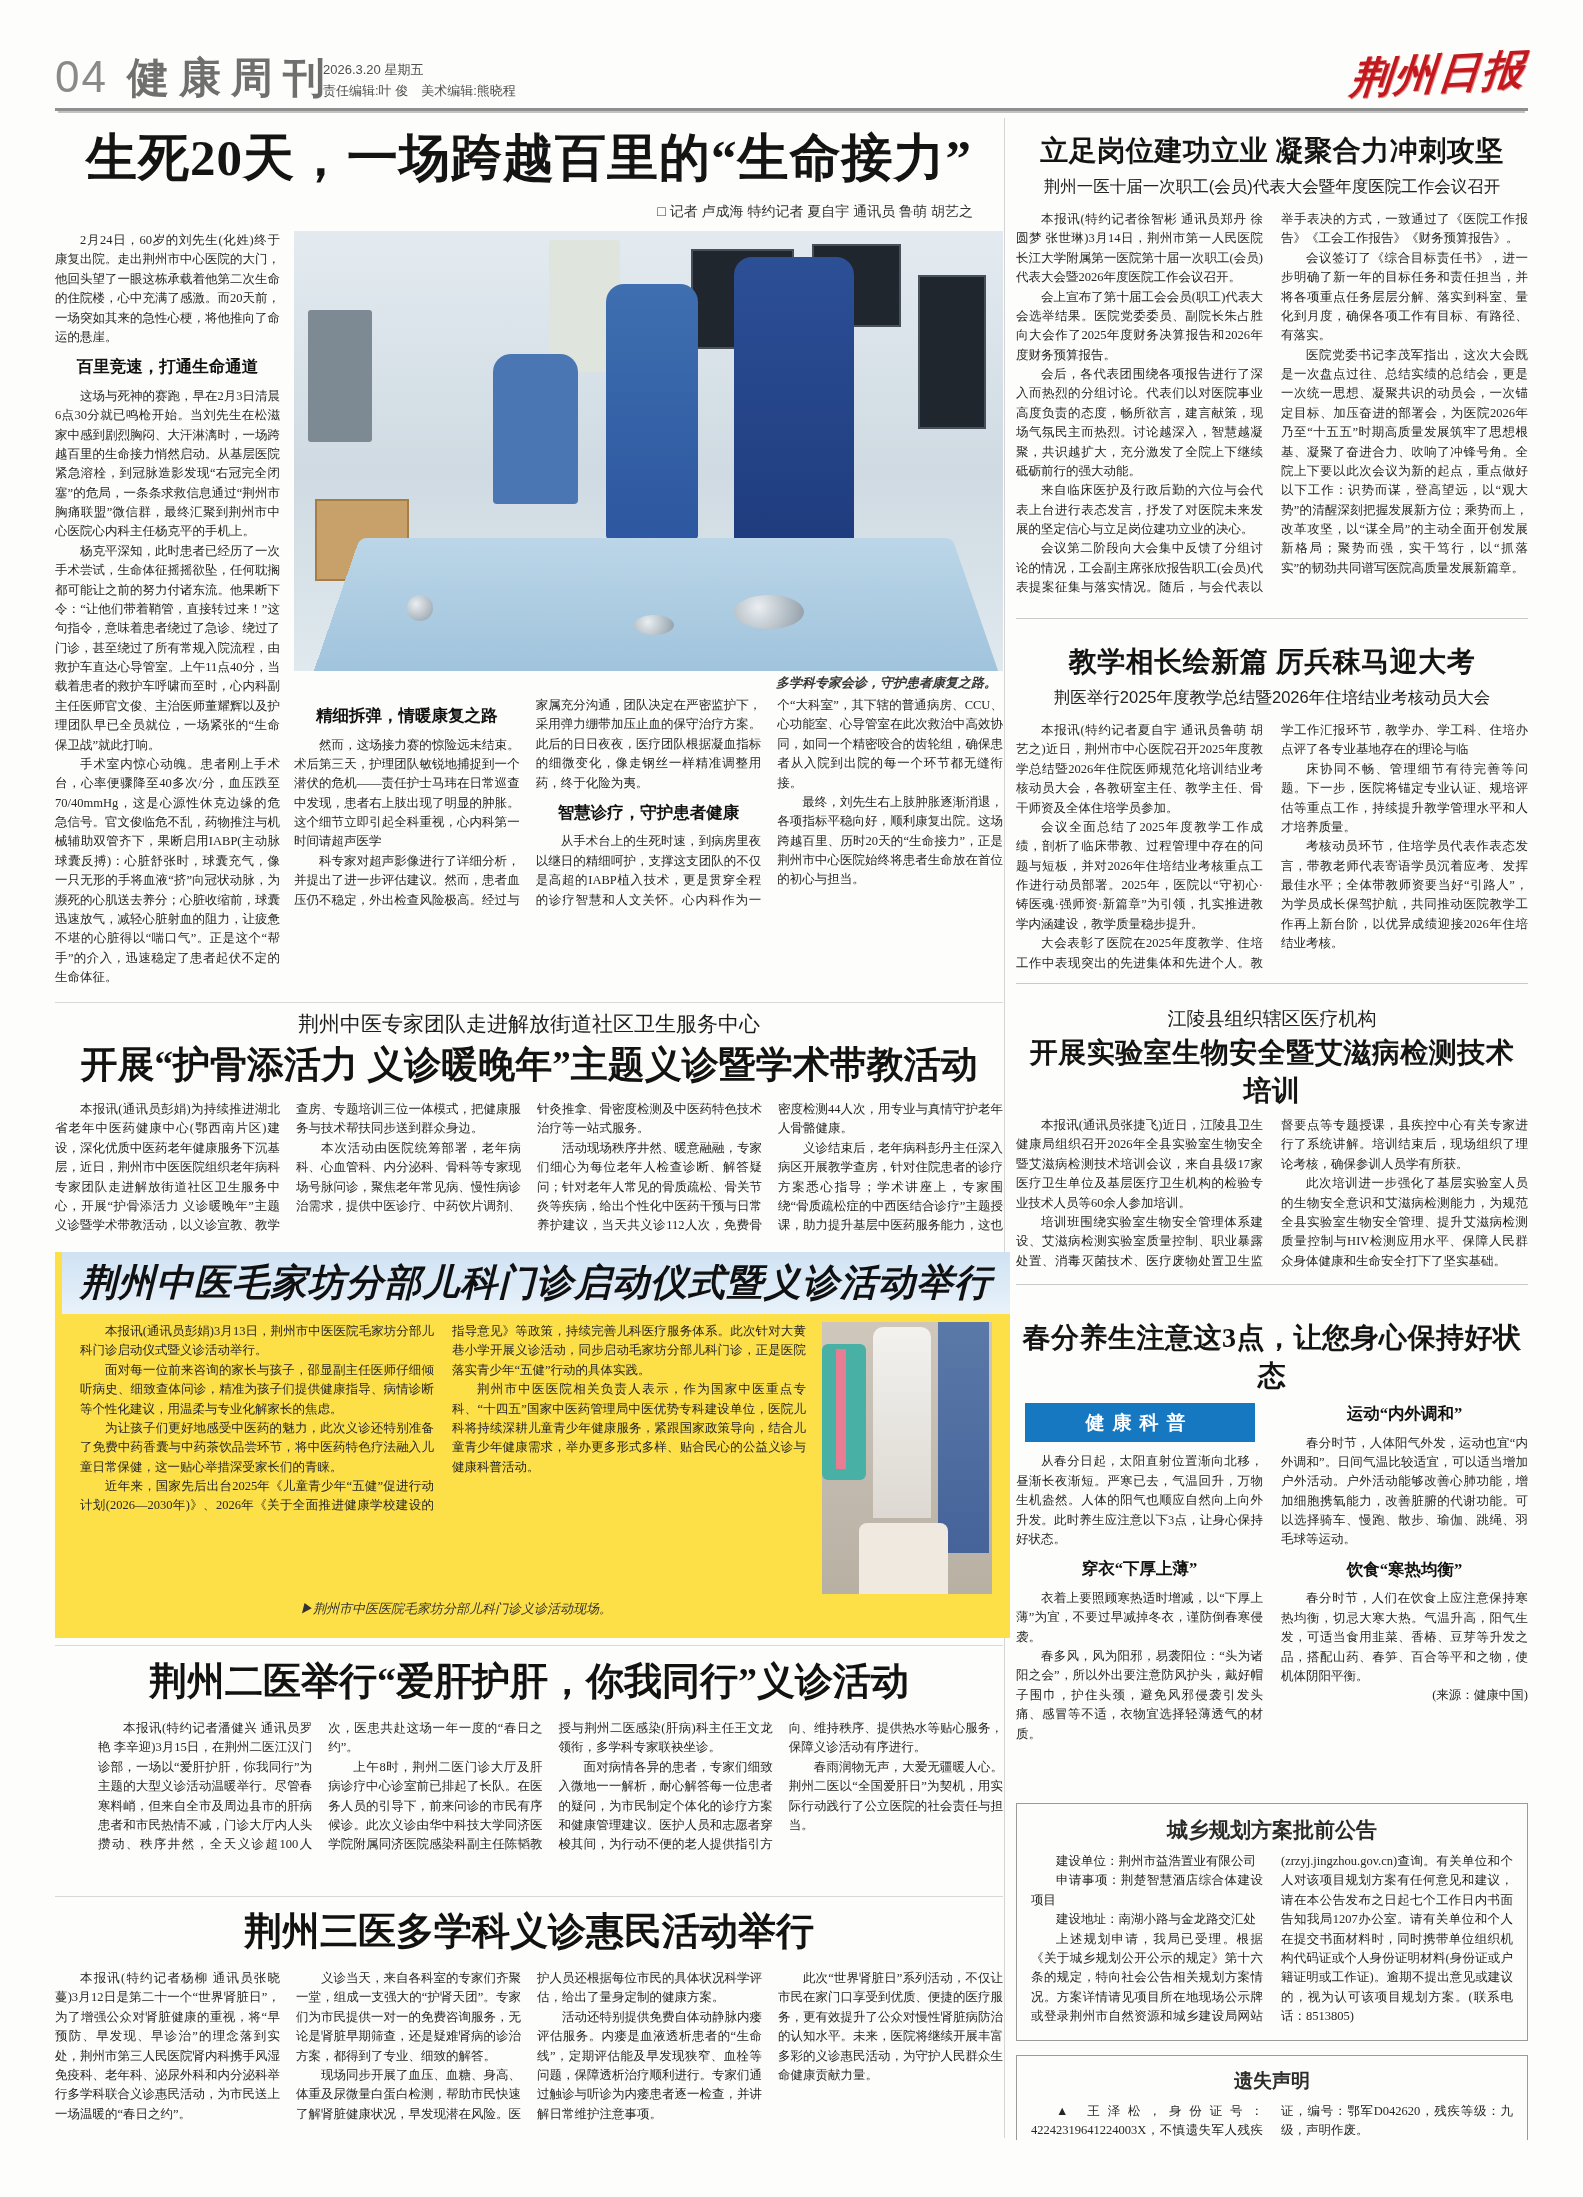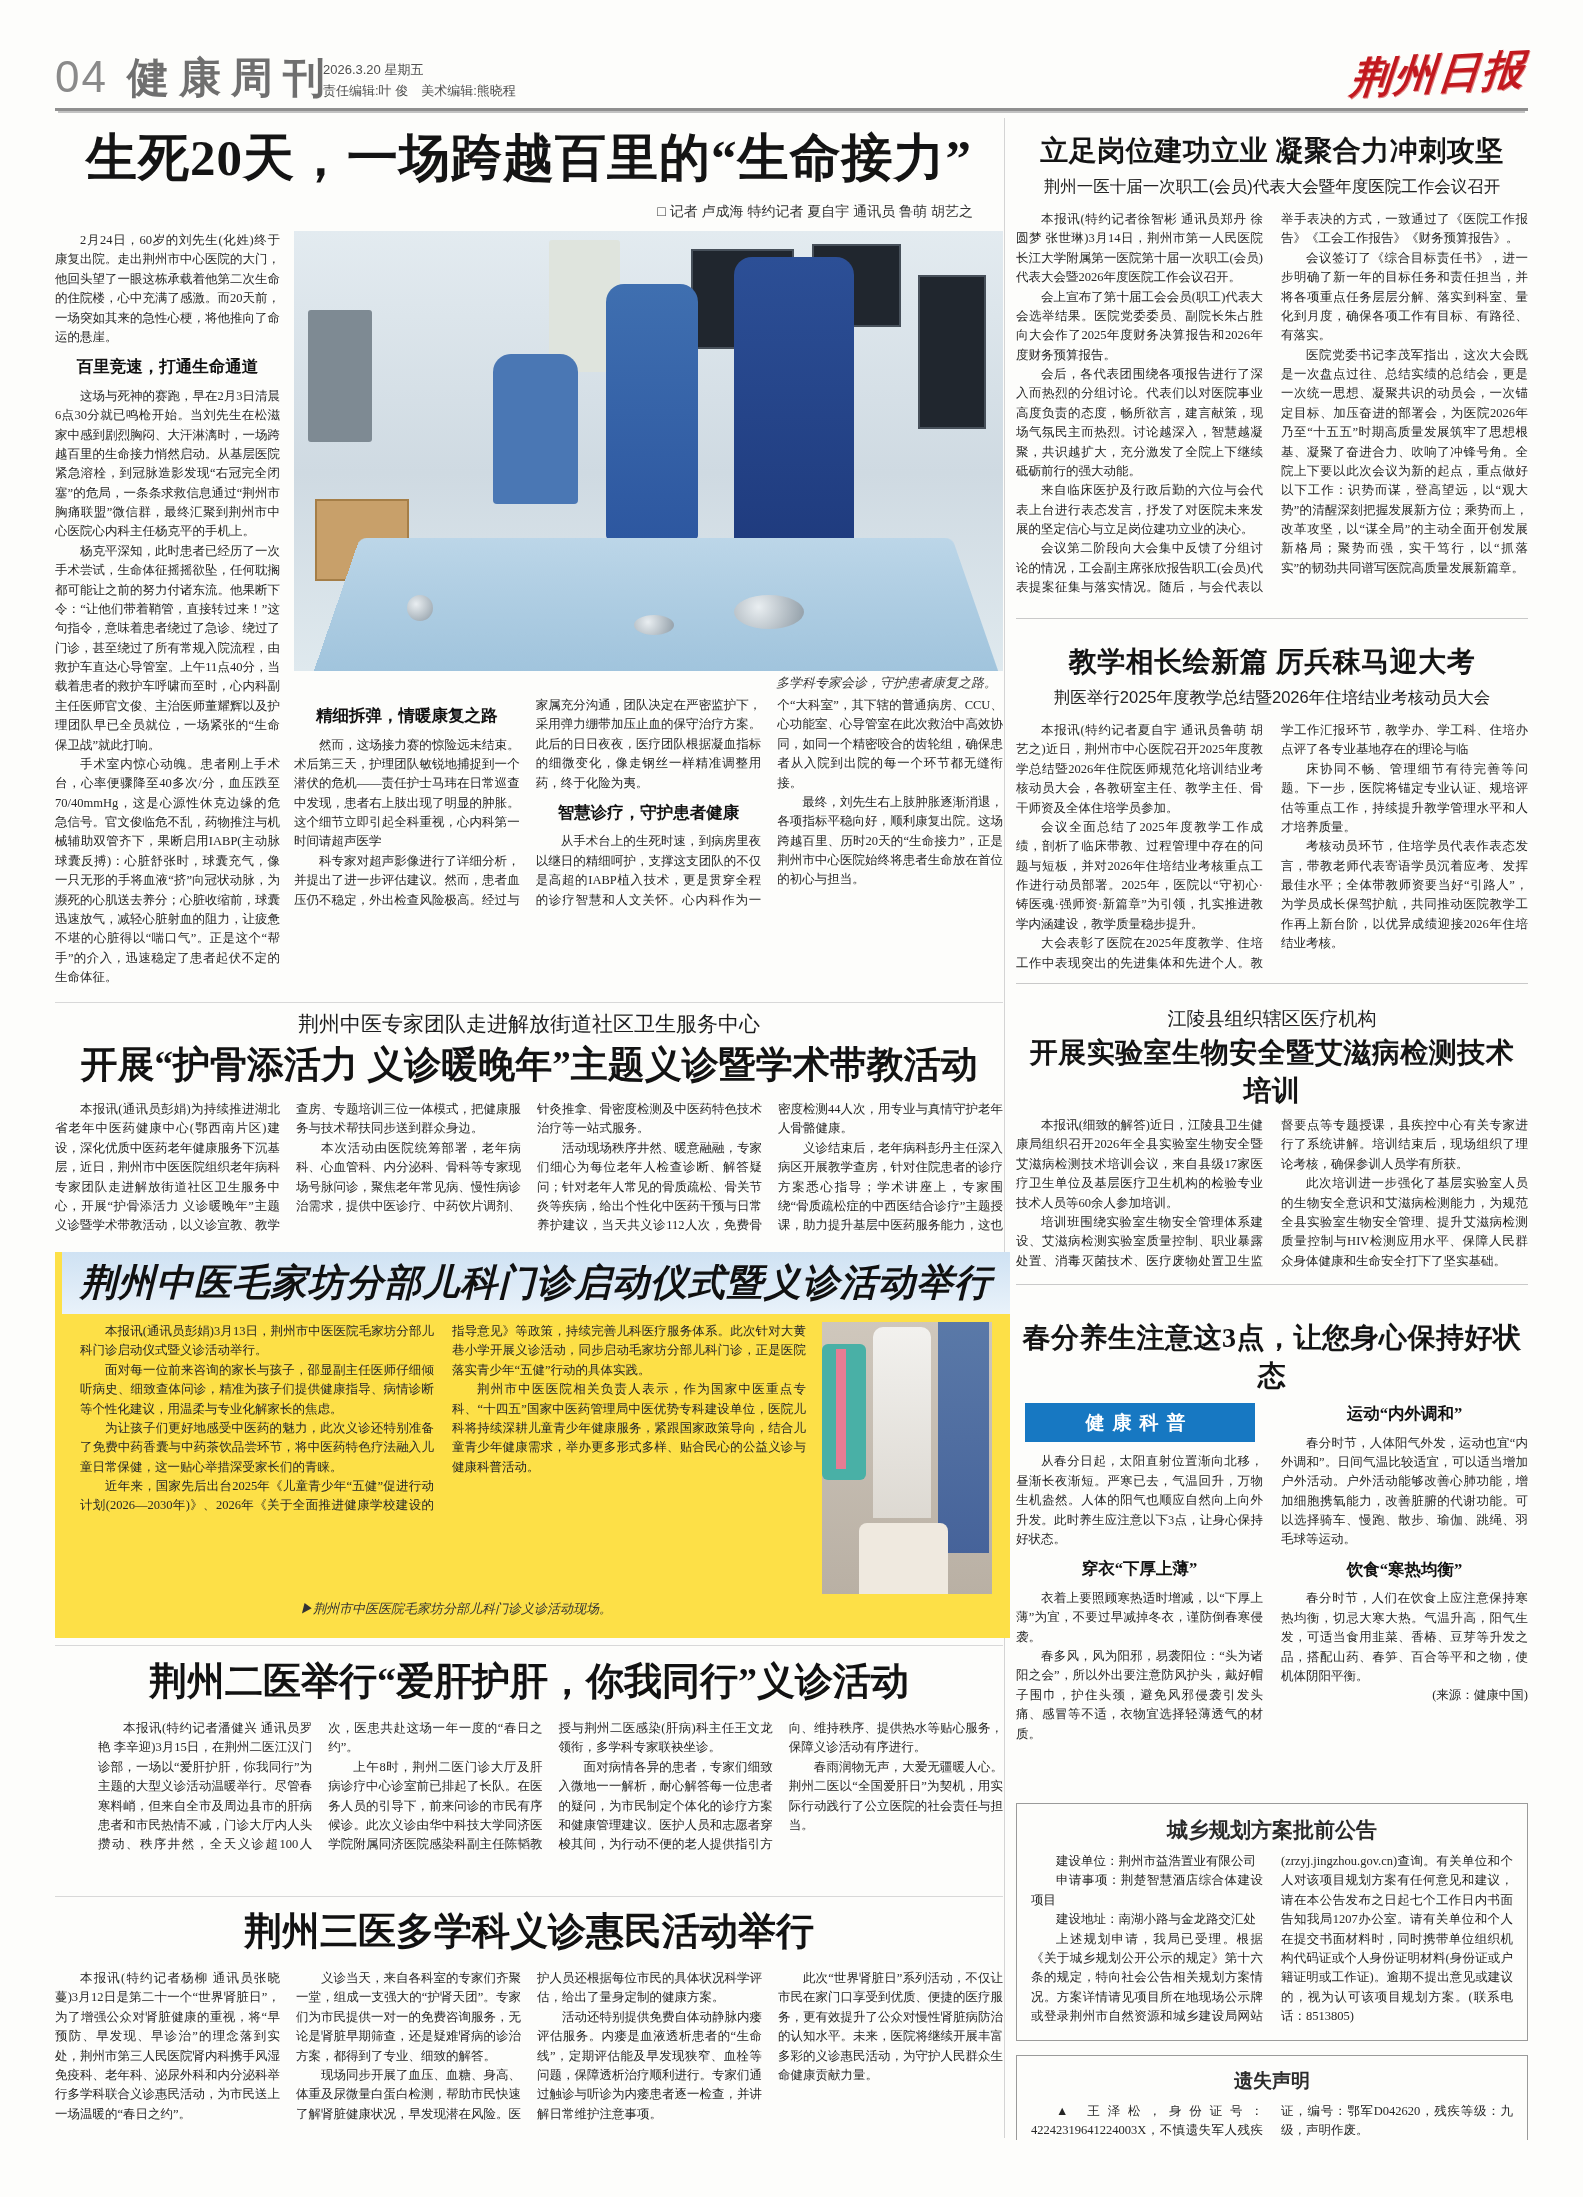--- a/index.html
+++ b/index.html
@@ -28,21 +28,21 @@
   .lead-flex{display:flex;gap:14px;height:772px;}
   .lead-col1{width:225px;flex:none;height:100%;overflow:hidden;}
   .lead-right{flex:1;display:flex;flex-direction:column;overflow:hidden;}
   .photo-main{position:relative;width:100%;height:440px;background:linear-gradient(180deg,#e3ebf0 0%,#cfdae2 55%,#dfe9ee 100%);overflow:hidden;flex:none;}
   .pm-monitor{position:absolute;background:#20262e;border:2px solid #47505a;}
   .pm-rack{position:absolute;background:#7e8a93;border-radius:3px;}
   .pm-fig{position:absolute;border-radius:18px 18px 4px 4px;}
   .pm-table{position:absolute;left:6%;right:4%;bottom:-8px;height:150px;background:linear-gradient(180deg,#bcd6e8,#9fc3dc);border-radius:8px;transform:perspective(300px) rotateX(18deg);}
   .pm-bowl{position:absolute;border-radius:50%;background:radial-gradient(circle at 35% 35%,#e9eef1,#8d9aa4);}
   .pm-box{position:absolute;left:3%;bottom:90px;width:90px;height:78px;background:#c8a06a;border:2px solid #a57e47;}
-  .photo-caption{text-align:right;font-style:italic;font-size:13px;color:#3a3a3a;padding:3px 6px 2px 0;flex:none;}
+  .photo-caption{text-align:right;font-style:italic;font-size:13px;color:#3a3a3a;padding:3px 6px 2px 0;flex:none;font-weight:bold;}
   .lead-cols{height:296px;margin-top:2px;}
   
   .rightcol{position:absolute;left:1016px;top:118px;width:512px;height:2022px;overflow:hidden;}
   .r-art{overflow:hidden;}
   .r-h1{font-size:28px;font-weight:900;text-align:center;color:#141414;margin:14px 0 6px 0;letter-spacing:0.5px;}
   .r-sub{font-family:"Liberation Sans",sans-serif;font-size:16.5px;text-align:center;color:#222;margin:0 0 12px 0;}
   .r-kicker{font-family:"Liberation Sans",sans-serif;font-size:19px;text-align:center;color:#222;margin:12px 0 0 0;}
   .r-div{border:none;border-top:1px solid #c9c9c9;margin:10px 0;}
   .badge{display:block;width:230px;margin:2px auto 10px auto;background:#1778c2;color:#fff;font-weight:bold;font-size:19px;
          text-align:center;letter-spacing:8px;padding:5px 0;text-indent:0 !important;}
@@ -158,21 +158,21 @@
         <p>考核动员环节，住培学员代表作表态发言，带教老师代表寄语学员沉着应考、发挥最佳水平；全体带教师资要当好“引路人”，为学员成长保驾护航，共同推动医院教学工作再上新台阶，以优异成绩迎接2026年住培结业考核。</p>
       </div>
     </div>
 
     <hr class="r-div">
 
     <div class="r-art">
       <div class="r-kicker">江陵县组织辖区医疗机构</div>
       <div class="r-h1" style="margin-top:2px">开展实验室生物安全暨艾滋病检测技术培训</div>
       <div class="cols2 bodytext" style="height:158px">
-        <p>本报讯(细致的解答)近日，江陵县卫生健康局组织召开2026年全县实验室生物安全暨艾滋病检测技术培训会议，来自县级17家医疗卫生单位及基层医疗卫生机构的检验专业技术人员等60余人参加培训。</p>
+        <p>本报讯(通讯员张捷飞)近日，江陵县卫生健康局组织召开2026年全县实验室生物安全暨艾滋病检测技术培训会议，来自县级17家医疗卫生单位及基层医疗卫生机构的检验专业技术人员等60余人参加培训。</p>
         <p>培训班围绕实验室生物安全管理体系建设、艾滋病检测实验室质量控制、职业暴露处置、消毒灭菌技术、医疗废物处置卫生监督要点等专题授课，县疾控中心有关专家进行了系统讲解。培训结束后，现场组织了理论考核，确保参训人员学有所获。</p>
         <p>此次培训进一步强化了基层实验室人员的生物安全意识和艾滋病检测能力，为规范全县实验室生物安全管理、提升艾滋病检测质量控制与HIV检测应用水平、保障人民群众身体健康和生命安全打下了坚实基础。</p>
       </div>
     </div>
 
     <hr class="r-div">
 
     <div class="r-art">
       <div class="r-h1" style="margin-top:24px">春分养生注意这3点，让您身心保持好状态</div>
       <div class="cols2 bodytext" style="height:388px">

